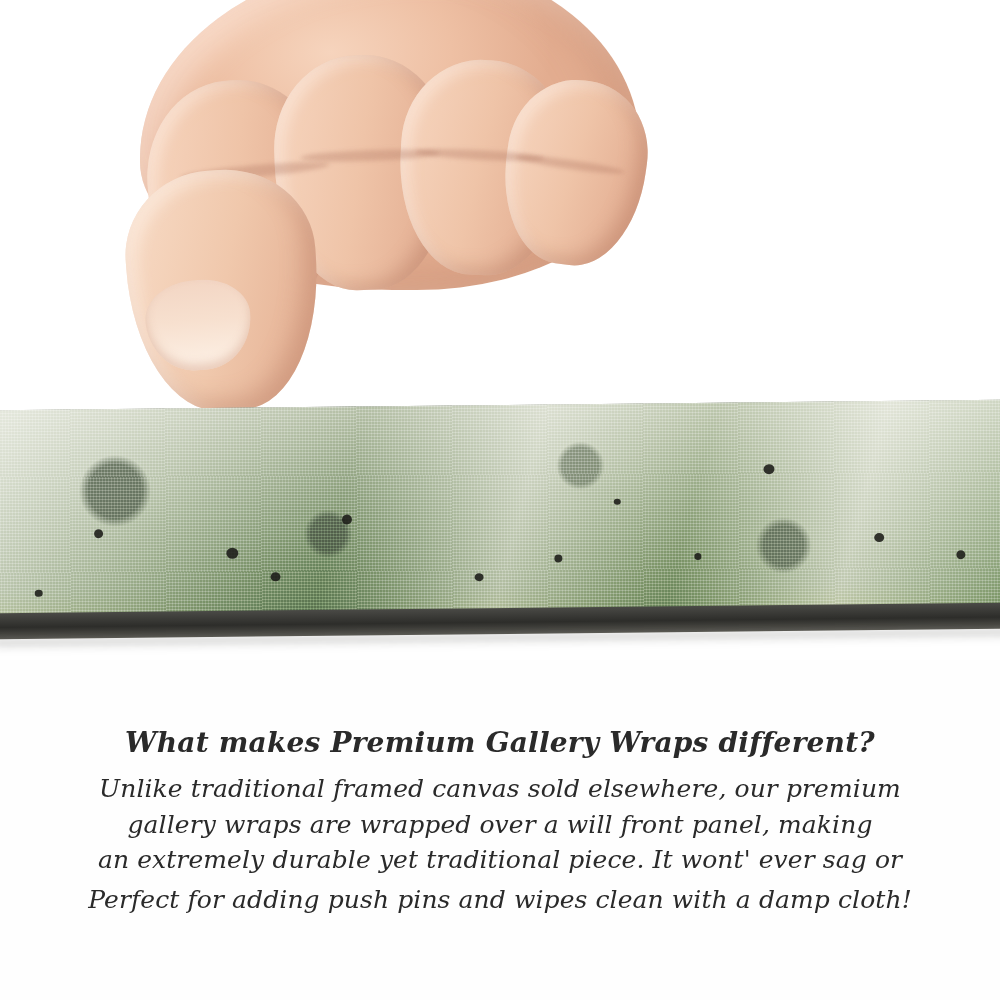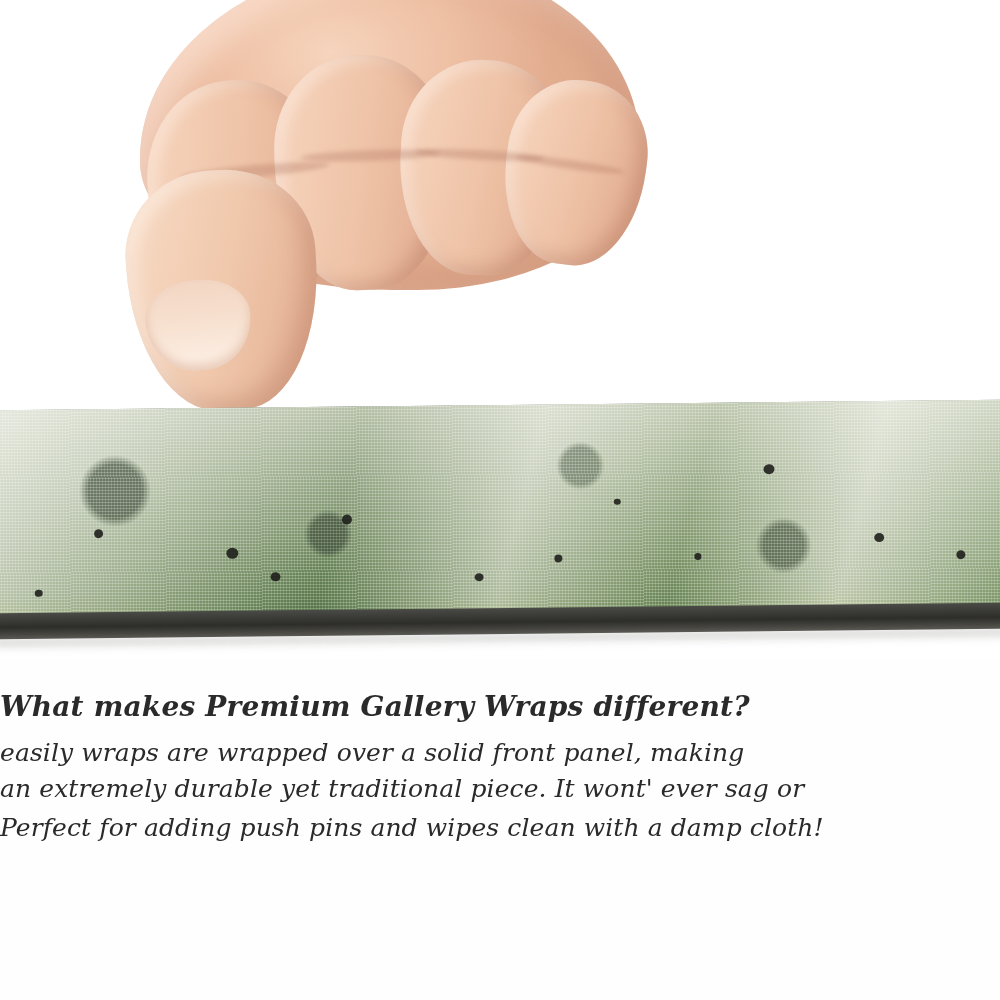--- a/index.html
+++ b/index.html
@@ -153,22 +153,23 @@
     width: 1012px;
     height: 12px;
     background: linear-gradient(180deg, rgba(120,120,115,0.35), rgba(255,255,255,0));
     filter: blur(3px);
   }
 
   
   .caption {
     position: absolute;
     left: 0;
-    top: 690px;
-    width: 1000px;
+    top: 726px;
+    width: 1000px;
+    text-align: center;
     font-family: "DejaVu Serif", serif;
     font-style: italic;
     color: #2a2a2a;
   }
   .caption-head {
     font-size: 28px;
     font-weight: 700;
     letter-spacing: 0.2px;
     margin-bottom: 12px;
   }
@@ -221,18 +222,19 @@
         </div>
       </div>
       <div class="slab-edge"></div>
       <div class="slab-shadow"></div>
     </div>
 
   </div>
 
   <div class="caption">
     <div class="caption-head">What makes Premium Gallery Wraps different?</div>
-    <div class="caption-line">easily wraps are wrapped over a solid front panel, making</div>
+    <div class="caption-line">Unlike traditional framed canvas sold elsewhere, our premium</div>
+    <div class="caption-line">gallery wraps are wrapped over a will front panel, making</div>
     <div class="caption-line">an extremely durable yet traditional piece. It wont' ever sag or</div>
     <div class="caption-line caption-last">Perfect for adding push pins and wipes clean with a damp cloth!</div>
   </div>
 
 </div>
 
 </body></html>

